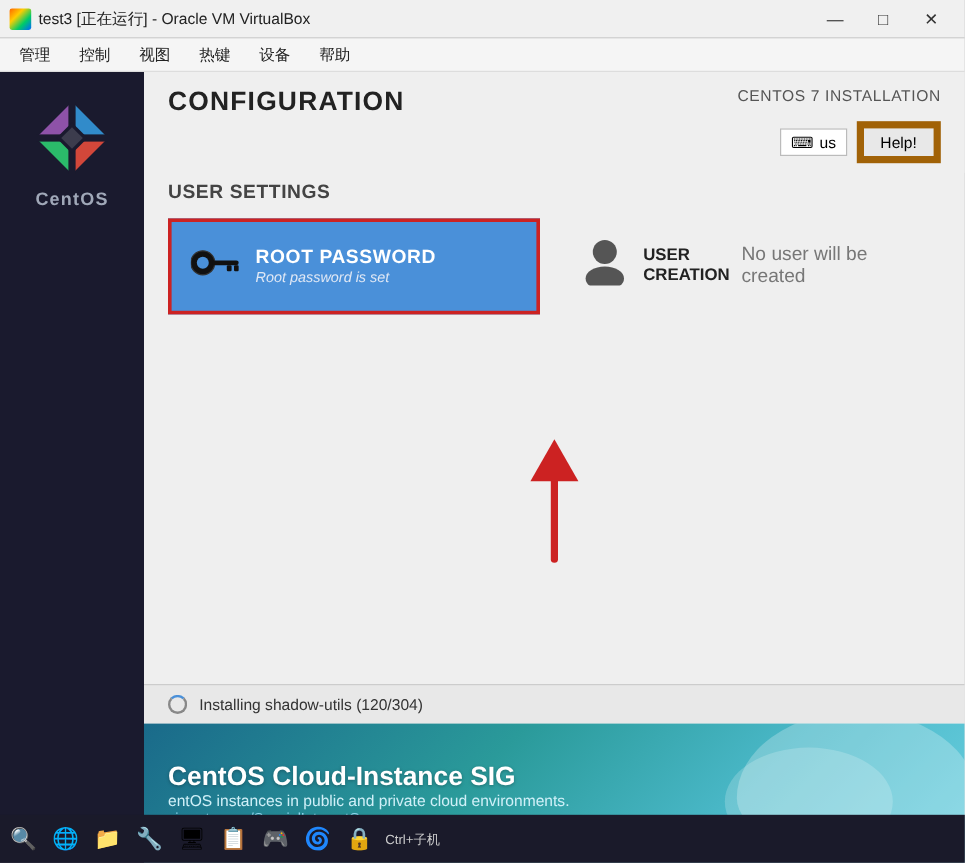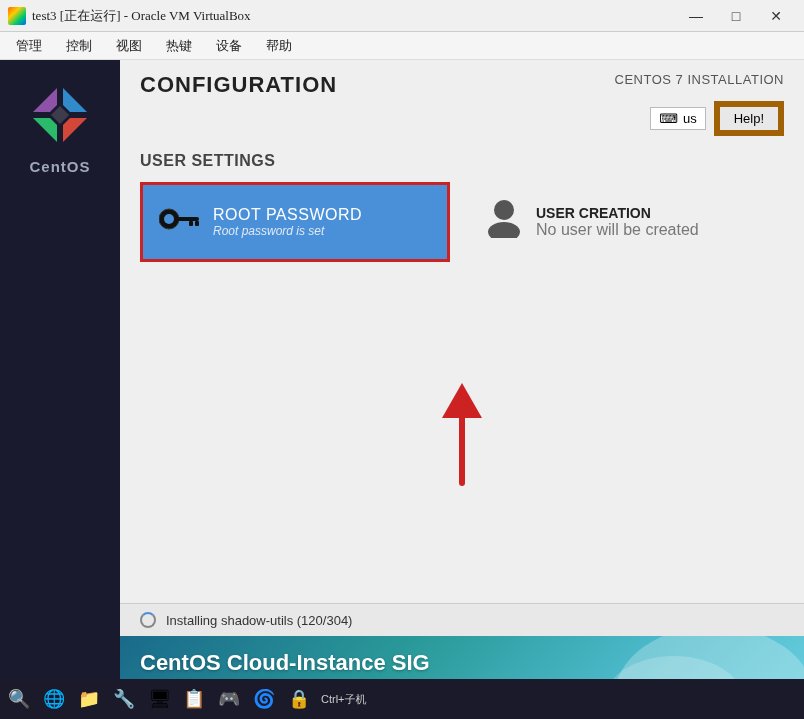--- a/index.html
+++ b/index.html
@@ -26,21 +26,20 @@
       height: 18px;
       margin-right: 6px;
       background: linear-gradient(135deg, #ff6600, #ffcc00, #00cc66, #0066ff);
       border-radius: 2px;
       flex-shrink: 0;
     }
     .titlebar-title {
       flex: 1;
       font-size: 13px;
       color: #222;
-      font-family: Liberation Serif, serif;
     }
     .titlebar-controls {
       display: flex;
       gap: 0;
     }
     .titlebar-btn {
       width: 40px;
       height: 30px;
       display: flex;
       align-items: center;
@@ -194,21 +193,21 @@
       color: #111;
       font-size: 32px;
       flex-shrink: 0;
     }
     .card-root-text {
       display: flex;
       flex-direction: column;
     }
     .card-root-title {
       font-size: 16px;
-      font-weight: normal;
+      font-weight: bold;
       color: white;
       letter-spacing: 0.5px;
     }
     .card-root-subtitle {
       font-size: 12px;
       color: #e0e8f5;
       font-style: italic;
     }
 
     
@@ -222,21 +221,21 @@
       gap: 14px;
       cursor: pointer;
     }
     .card-user-icon {
       font-size: 36px;
       color: #555;
       flex-shrink: 0;
     }
     .card-user-text {
       display: flex;
-      flex-direction: column;
+      flex-direction: row;
     }
     .card-user-title {
       font-size: 14px;
       font-weight: bold;
       color: #222;
     }
     .card-user-subtitle {
       font-size: 16px;
       color: #777;
     }
@@ -269,21 +268,21 @@
       animation: spin 1s linear infinite;
     }
     @keyframes spin { to { transform: rotate(360deg); } }
     .progress-text {
       font-size: 13px;
       color: #333;
     }
 
     
     .centos-banner {
-      height: 83px;
+      height: 116px;
       background: linear-gradient(135deg, #1a6a8a 0%, #2a9a9a 40%, #4ab8c8 70%, #6acfe0 100%);
       position: relative;
       overflow: hidden;
       display: flex;
       flex-direction: column;
       justify-content: center;
       padding: 10px 20px;
     }
     .banner-title {
       font-size: 22px;

